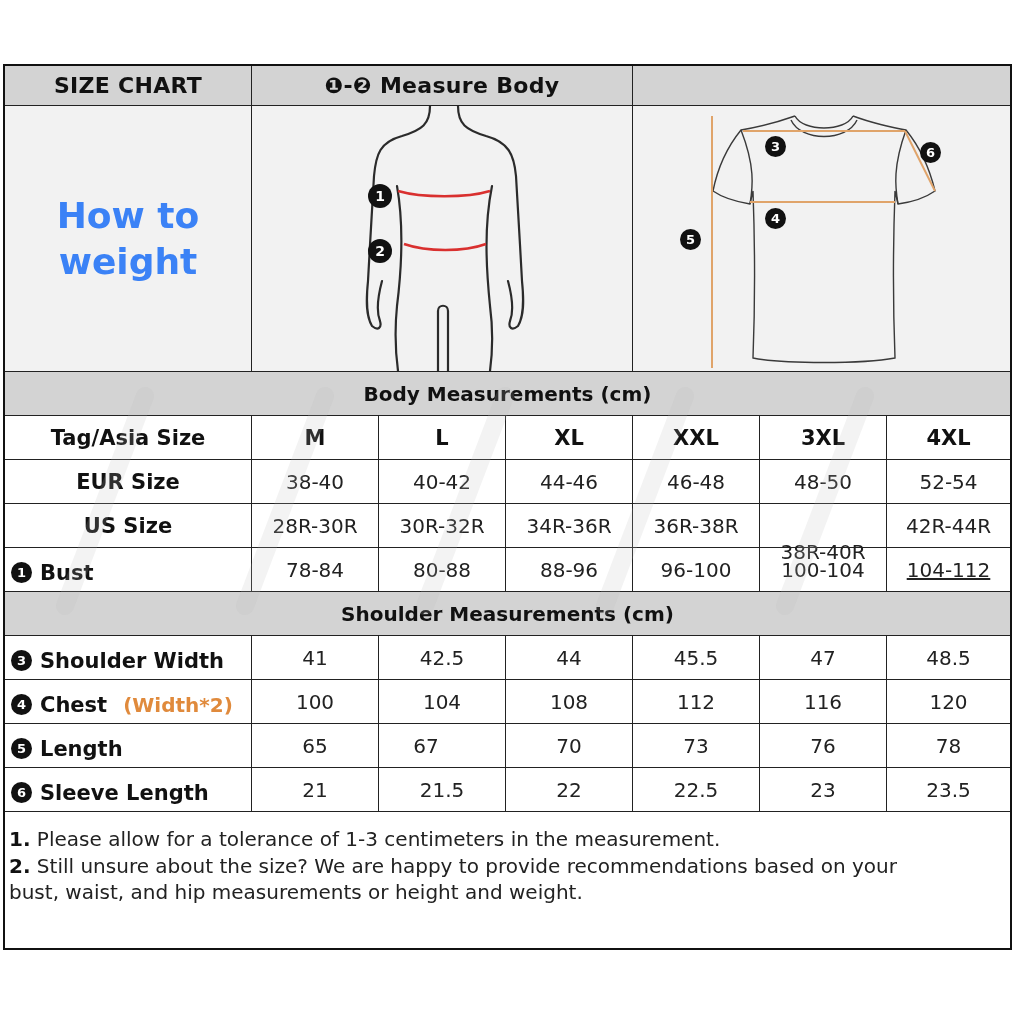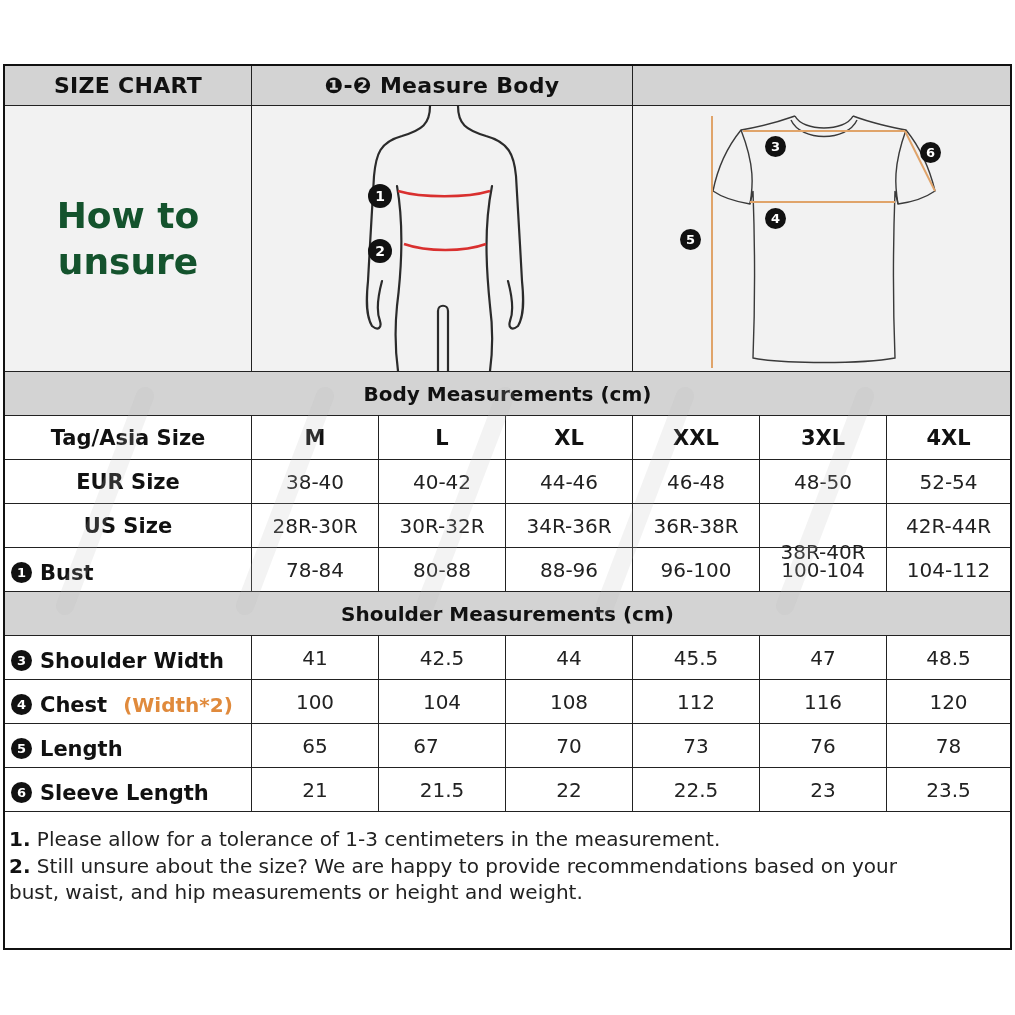--- a/index.html
+++ b/index.html
@@ -24,42 +24,42 @@
   .sec-title { font-weight: bold; font-size: 20px; color: #111; }
   .label-cell { justify-content: center; font-weight: bold; font-size: 21px; color: #111; }
   .label-left { justify-content: flex-start; padding-left: 6px; }
   .size-h { font-weight: bold; font-size: 21px; color: #111; }
   .badge {
     display: inline-flex; align-items: center; justify-content: center;
     width: 21px; height: 21px; border-radius: 50%; background: #111; color: #fff;
     font-size: 13px; font-weight: bold; margin-right: 8px; flex: none;
   }
   .accent { color: #e08a3c; font-weight: bold; margin-left: 16px; font-size: 20px; }
-  .how { font-weight: bold; font-size: 36px; line-height: 46px; text-align: center; color: #14532d; }
+  .how { font-weight: bold; font-size: 36px; line-height: 46px; text-align: center; color: #3b82f6; }
   .notes { position: absolute; left: 4px; top: 760px; font-size: 20px; line-height: 26.5px; color: #222; }
   .notes b { color: #111; }
   .watermark {
     position: absolute; pointer-events: none; font-weight: bold; color: rgba(200,200,200,0.22);
     white-space: nowrap;
   }
 </style>
 </head>
 <body>
 
 <div class="chart">
 
   <div class="abs gray" style="left:0;top:0;width:1005px;height:39px;"></div>
   <div class="cell hdr-text" style="left:0;top:0;width:246px;height:39px;">SIZE CHART</div>
   <div class="cell hdr-text" style="left:247px;top:0;width:380px;height:39px;">❶-❷ Measure Body</div>
 
   <div class="abs light" style="left:0;top:40px;width:1005px;height:265px;"></div>
   <div class="cell" style="left:0;top:40px;width:246px;height:265px;">
     <div class="how">
       <div>How to</div>
-      <div>unsure</div>
+      <div>weight</div>
     </div>
   </div>
 
   <div class="abs" style="left:247px;top:40px;width:380px;height:265px;overflow:hidden;">
     <svg width="380" height="265" viewBox="0 0 380 265">
       <g fill="none" stroke="#2b2b2b" stroke-width="2.2" stroke-linecap="round">
         <path d="M178 0 C178 18 170 24 150 30 C128 36 124 48 122 70 C120 100 118 140 116 175 C114 195 114 210 120 220 C126 225 130 222 128 215 C124 205 126 190 130 175"></path>
         <path d="M206 0 C206 18 214 24 234 30 C256 36 262 48 264 70 C266 100 268 140 270 175 C272 195 272 210 266 220 C260 225 256 222 258 215 C262 205 260 190 256 175"></path>
         <path d="M145 80 C152 120 150 160 145 200 C142 230 144 250 146 265"></path>
         <path d="M240 80 C232 120 234 160 238 200 C242 230 240 250 238 265"></path>
@@ -125,21 +125,21 @@
 
   <div class="cell label-cell label-left" style="left:0;top:482px;width:246px;height:43px;padding-top:6px;">
     <span class="badge">1</span>
     <span>Bust</span>
   </div>
   <div class="cell" style="left:247px;top:482px;width:126px;height:43px;">78-84</div>
   <div class="cell" style="left:374px;top:482px;width:126px;height:43px;">80-88</div>
   <div class="cell" style="left:501px;top:482px;width:126px;height:43px;">88-96</div>
   <div class="cell" style="left:628px;top:482px;width:126px;height:43px;">96-100</div>
   <div class="cell" style="left:755px;top:482px;width:126px;height:43px;">100-104</div>
-  <div class="cell" style="left:882px;top:482px;width:123px;height:43px;">104-112</div>
+  <div class="cell" style="left:882px;top:482px;width:123px;height:43px;text-decoration:underline;">104-112</div>
 
   <div class="abs gray" style="left:0;top:526px;width:1005px;height:43px;"></div>
   <div class="cell sec-title" style="left:0;top:526px;width:1005px;height:43px;">Shoulder Measurements  (cm)</div>
 
   <div class="cell label-cell label-left" style="left:0;top:570px;width:246px;height:43px;padding-top:6px;">
     <span class="badge">3</span>
     <span>Shoulder Width</span>
   </div>
   <div class="cell" style="left:247px;top:570px;width:126px;height:43px;">41</div>
   <div class="cell" style="left:374px;top:570px;width:126px;height:43px;">42.5</div>

